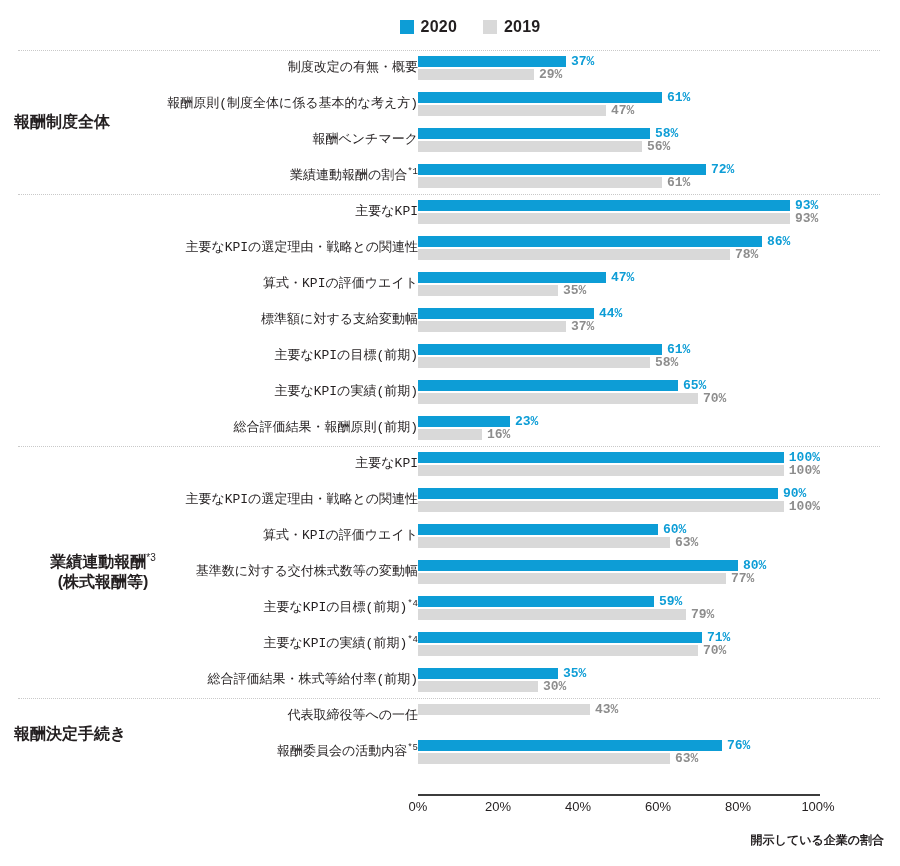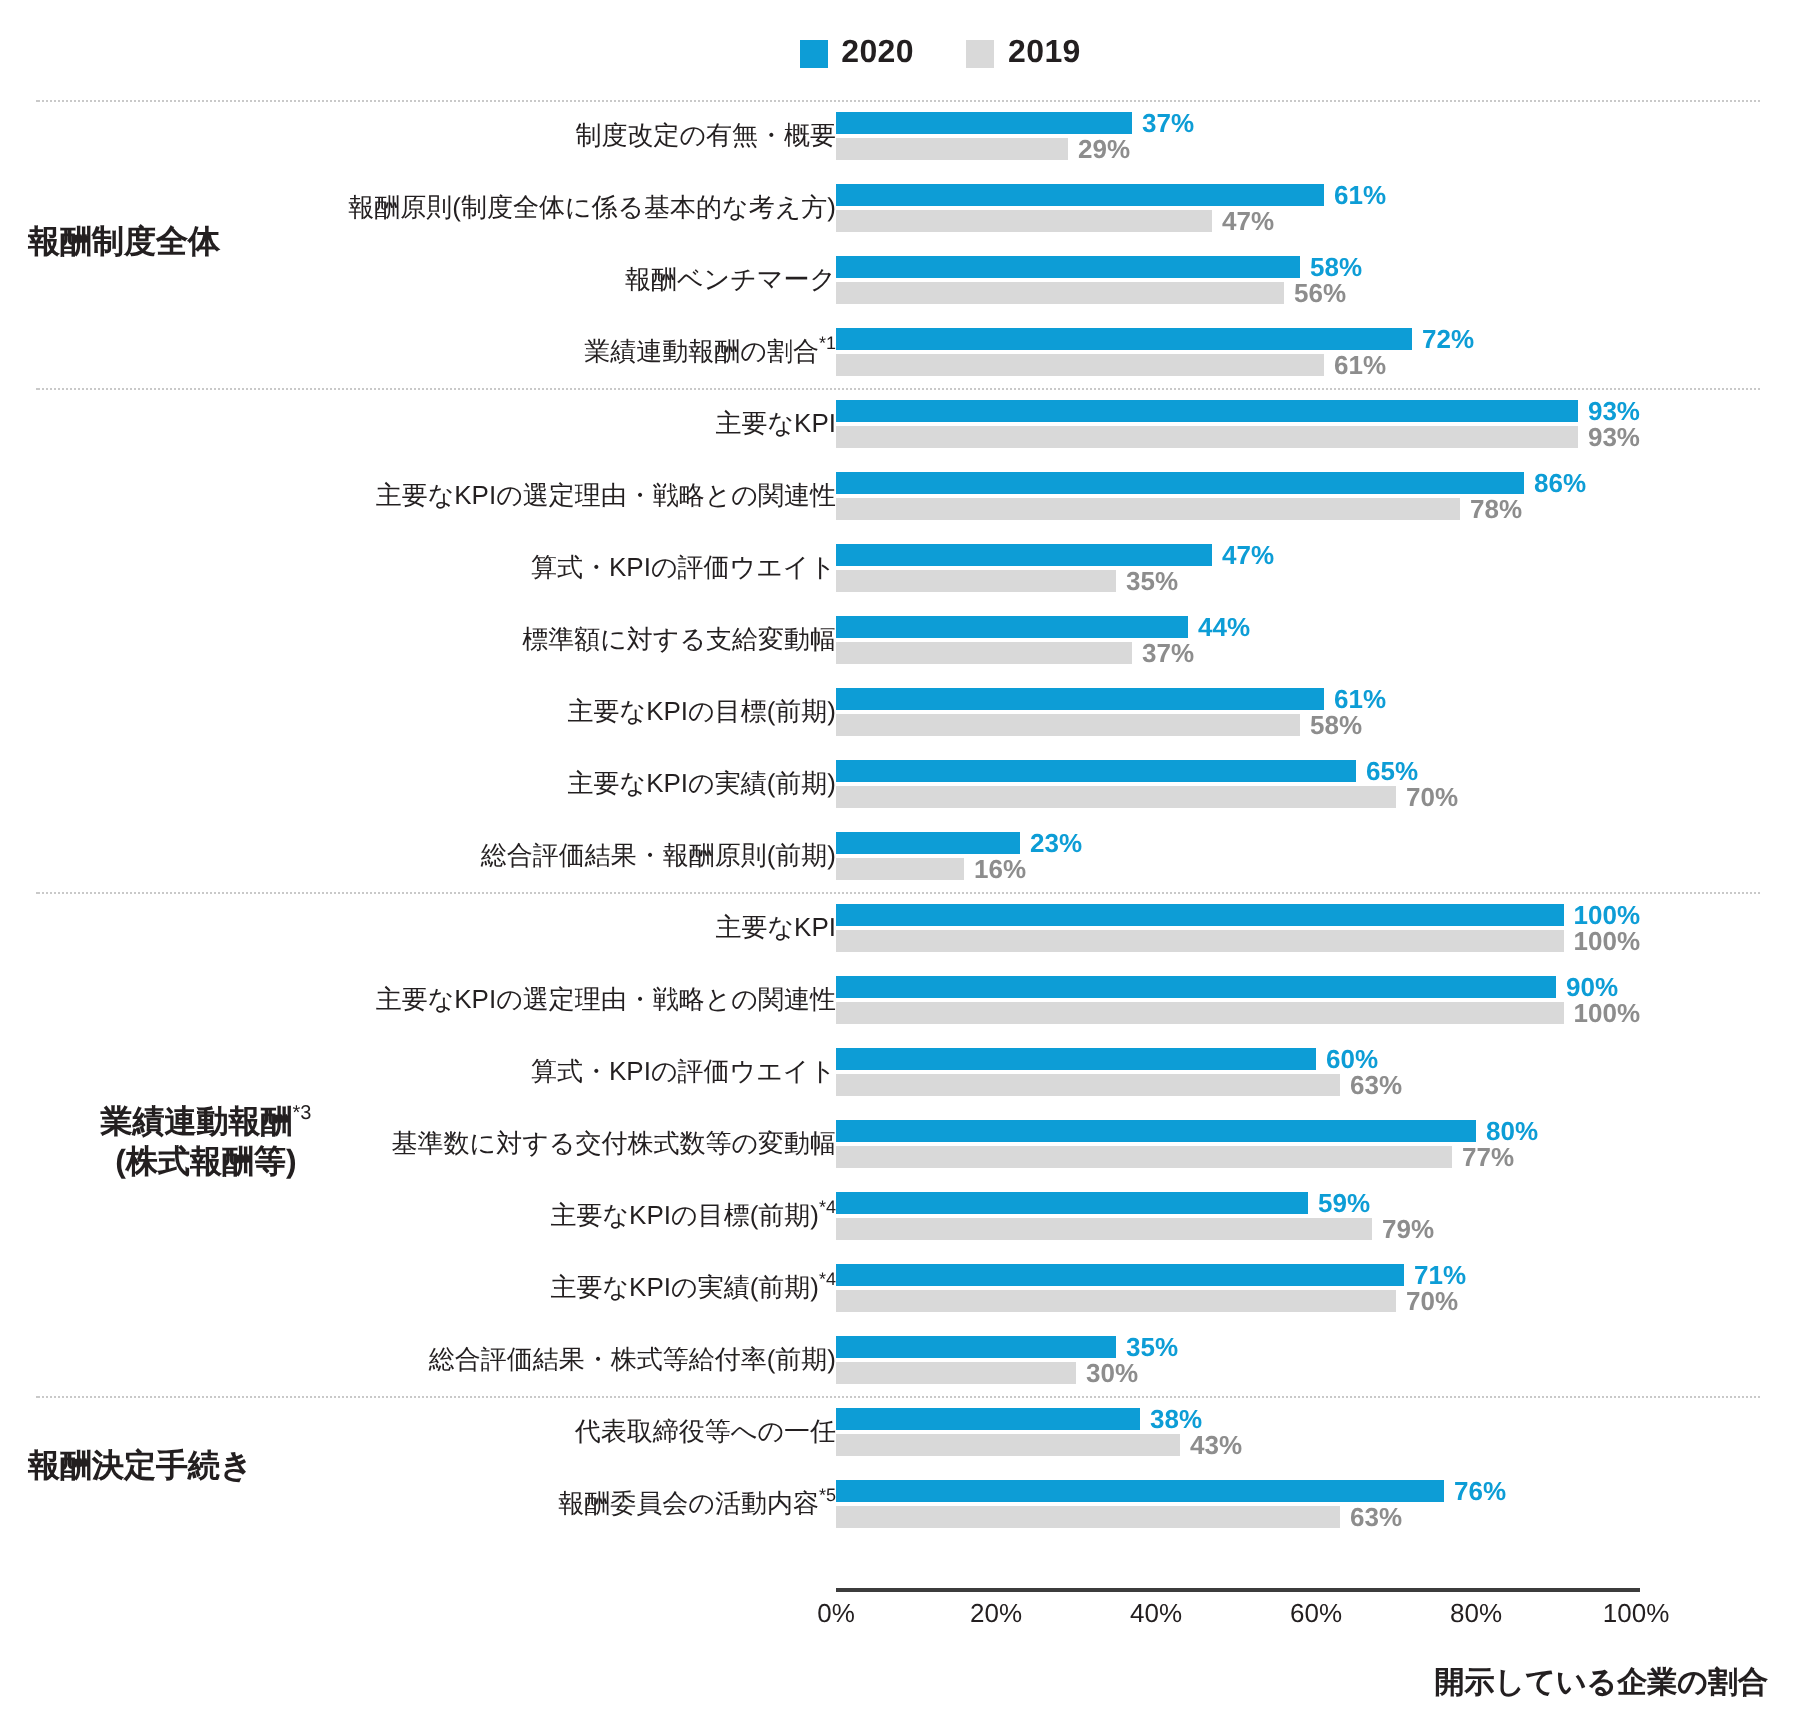--- a/index.html
+++ b/index.html
@@ -70,20 +70,21 @@
     line-height: 0;
   }
 
   .rows { width: 900px; }
 
   .row {
     position: relative;
     height: 36px;
     display: flex;
     align-items: center;
+    font-family: Liberation Mono, monospace;
   }
   .row-label {
     position: absolute;
     right: 482px;           
     width: 320px;
     text-align: right;
     font-size: 13px;
     color: #231f20;
     line-height: 1.1;
     white-space: nowrap;
@@ -140,21 +141,21 @@
     font-size: 13px;
     color: #231f20;
     transform: translateX(-50%);
     white-space: nowrap;
   }
   #axis-caption {
     position: absolute;
     top: 832px;
     left: 0; width: 884px;
     text-align: right;
-    font-size: 15px;
+    font-size: 12px;
     font-weight: bold;
     color: #231f20;
   }
 </style>
 </head>
 <body>
 
 <div id="legend">
   <div class="legend-item">
     <span class="legend-swatch" style="background:#0d9dd6"></span>
@@ -428,24 +429,20 @@
       </div>
     </div>
     <div class="group">
       <div class="group-sep"></div>
       <div class="group-inner">
         <div class="group-title">報酬決定手続き</div>
         <div class="rows">
           <div class="row">
             <div class="row-label">代表取締役等への一任</div>
             <div class="bars">
-              <div class="bar-line bar-2020">
-                <span class="bar" style="width: 152px; background: rgb(13, 157, 214);"></span>
-                <span class="bar-val">38%</span>
-              </div>
               <div class="bar-line bar-2019">
                 <span class="bar" style="width: 172px; background: rgb(217, 217, 217);"></span>
                 <span class="bar-val">43%</span>
               </div>
             </div>
           </div>
           <div class="row">
             <div class="row-label">報酬委員会の活動内容<sup>*5</sup></div>
             <div class="bars">
               <div class="bar-line bar-2020">

